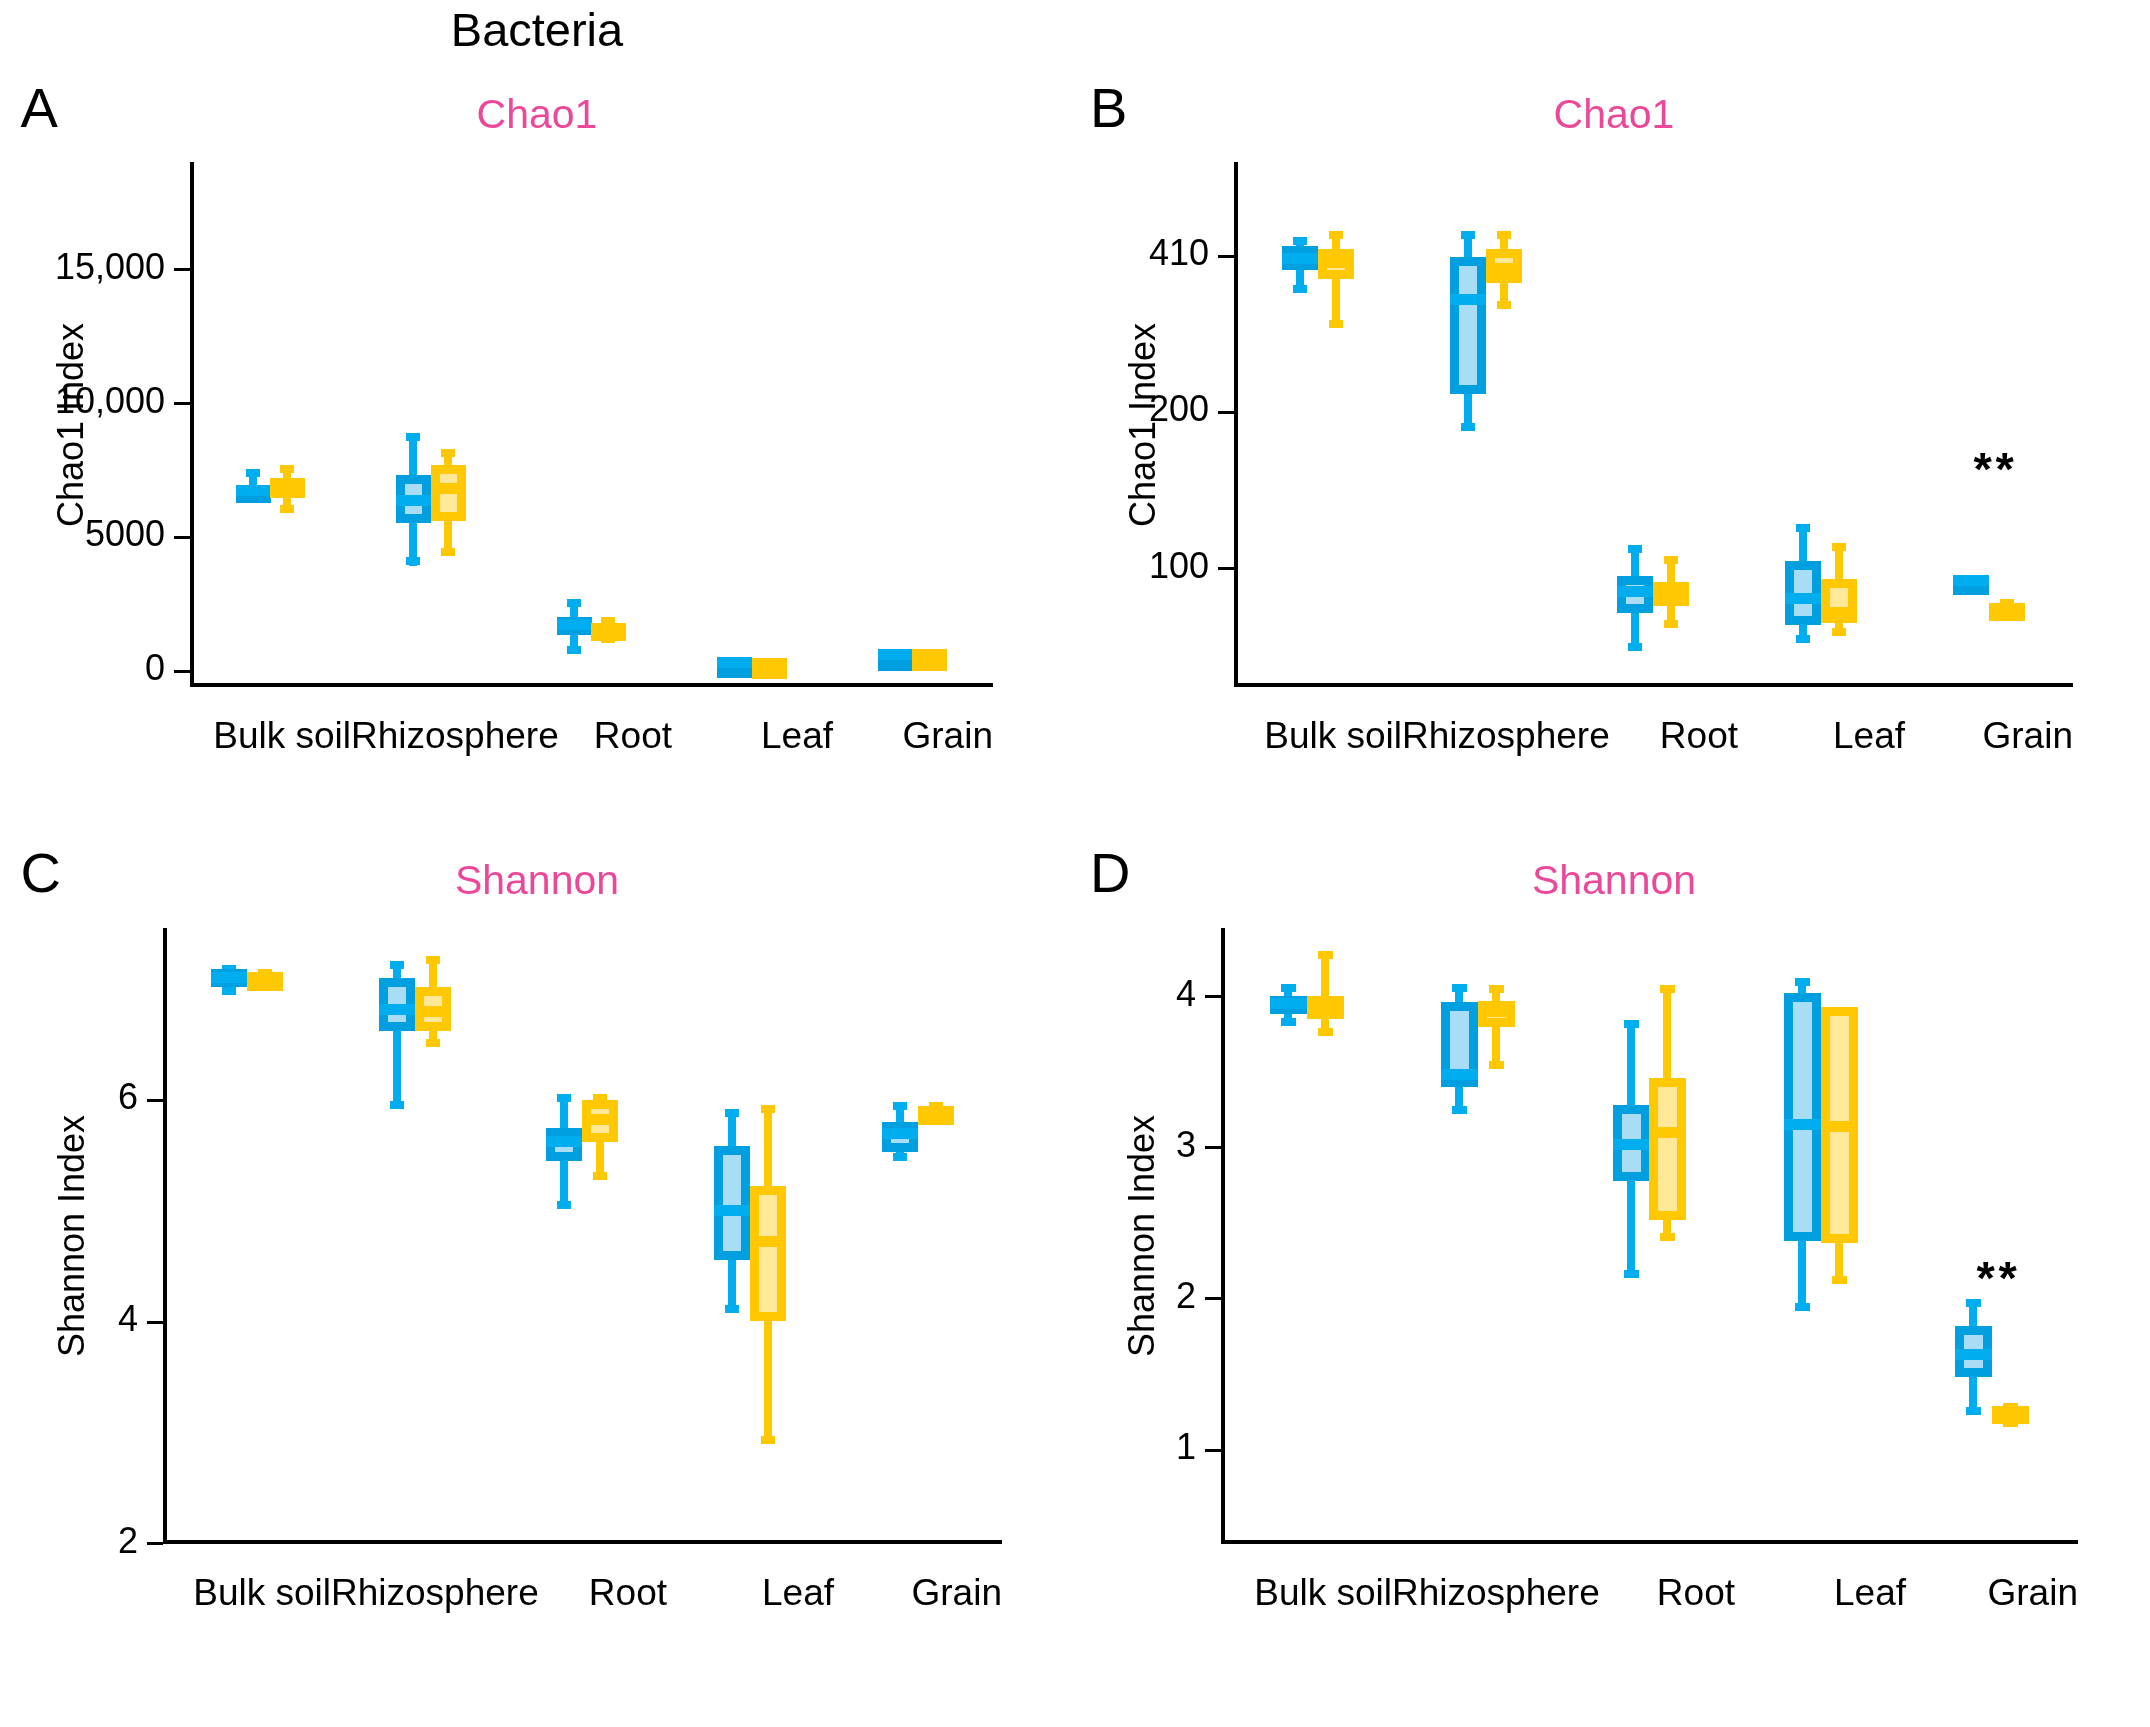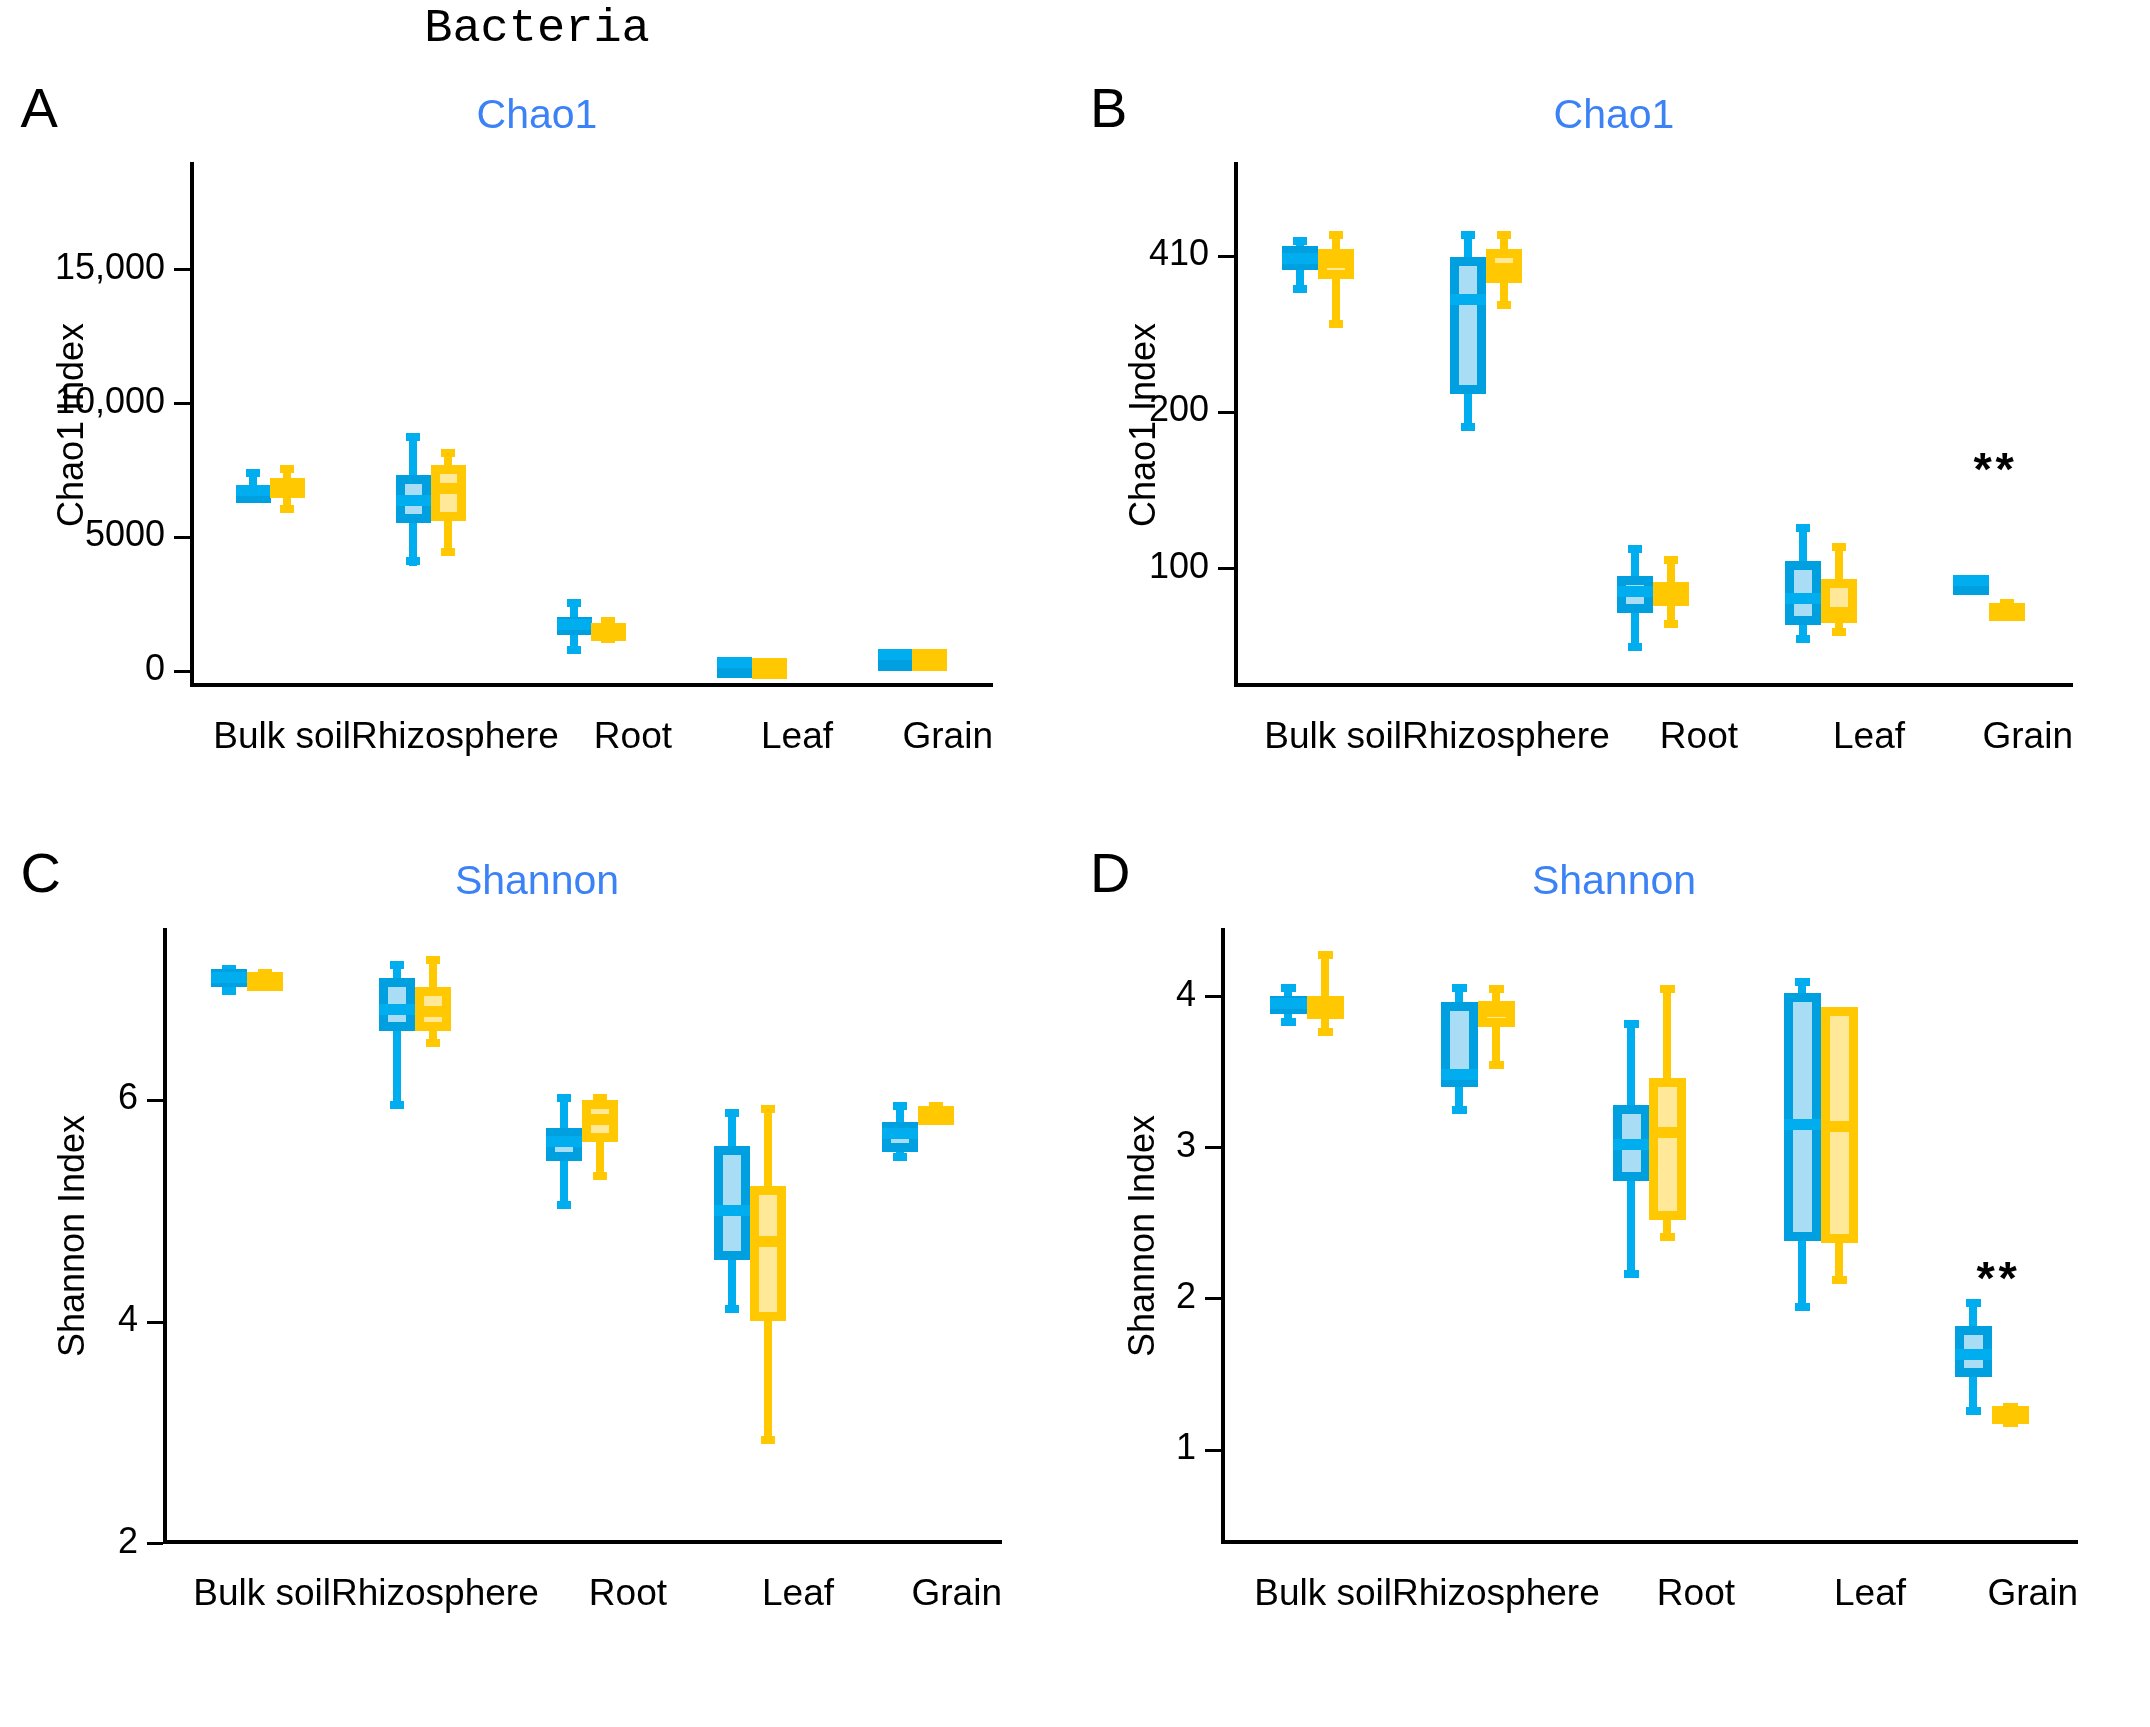--- a/index.html
+++ b/index.html
@@ -11,33 +11,32 @@
     position:relative;
     overflow:hidden;
   }
   .fig{position:absolute;inset:0;}
 
   
   .supertitle{
     position:absolute;text-align:center;
     font-size:47px;font-weight:400;color:#000;
     letter-spacing:0px;
-    font-family:Liberation Mono, monospace;
   }
 
   
   .panel-letter{
     position:absolute;font-size:56px;font-weight:400;color:#000;line-height:1;
   }
 
   
   .panel{position:absolute;}
   .panel-title{
     position:absolute;width:100%;text-align:center;
-    font-size:41px;font-weight:400;color:#3b82f6;top:0;left:0;
+    font-size:41px;font-weight:400;color:#ec4899;top:0;left:0;
   }
 
   
   .plot{position:absolute;}
   .axis-y{position:absolute;left:0;top:0;width:4.2px;background:#000;}
   .axis-x{position:absolute;left:0;bottom:0;height:4.2px;background:#000;}
   .tick{position:absolute;height:3px;width:15.7px;background:#000;left:-15.7px;}
   .ticklabel{
     position:absolute;right:0;text-align:right;
     font-size:36px;color:#000;white-space:nowrap;line-height:1;

